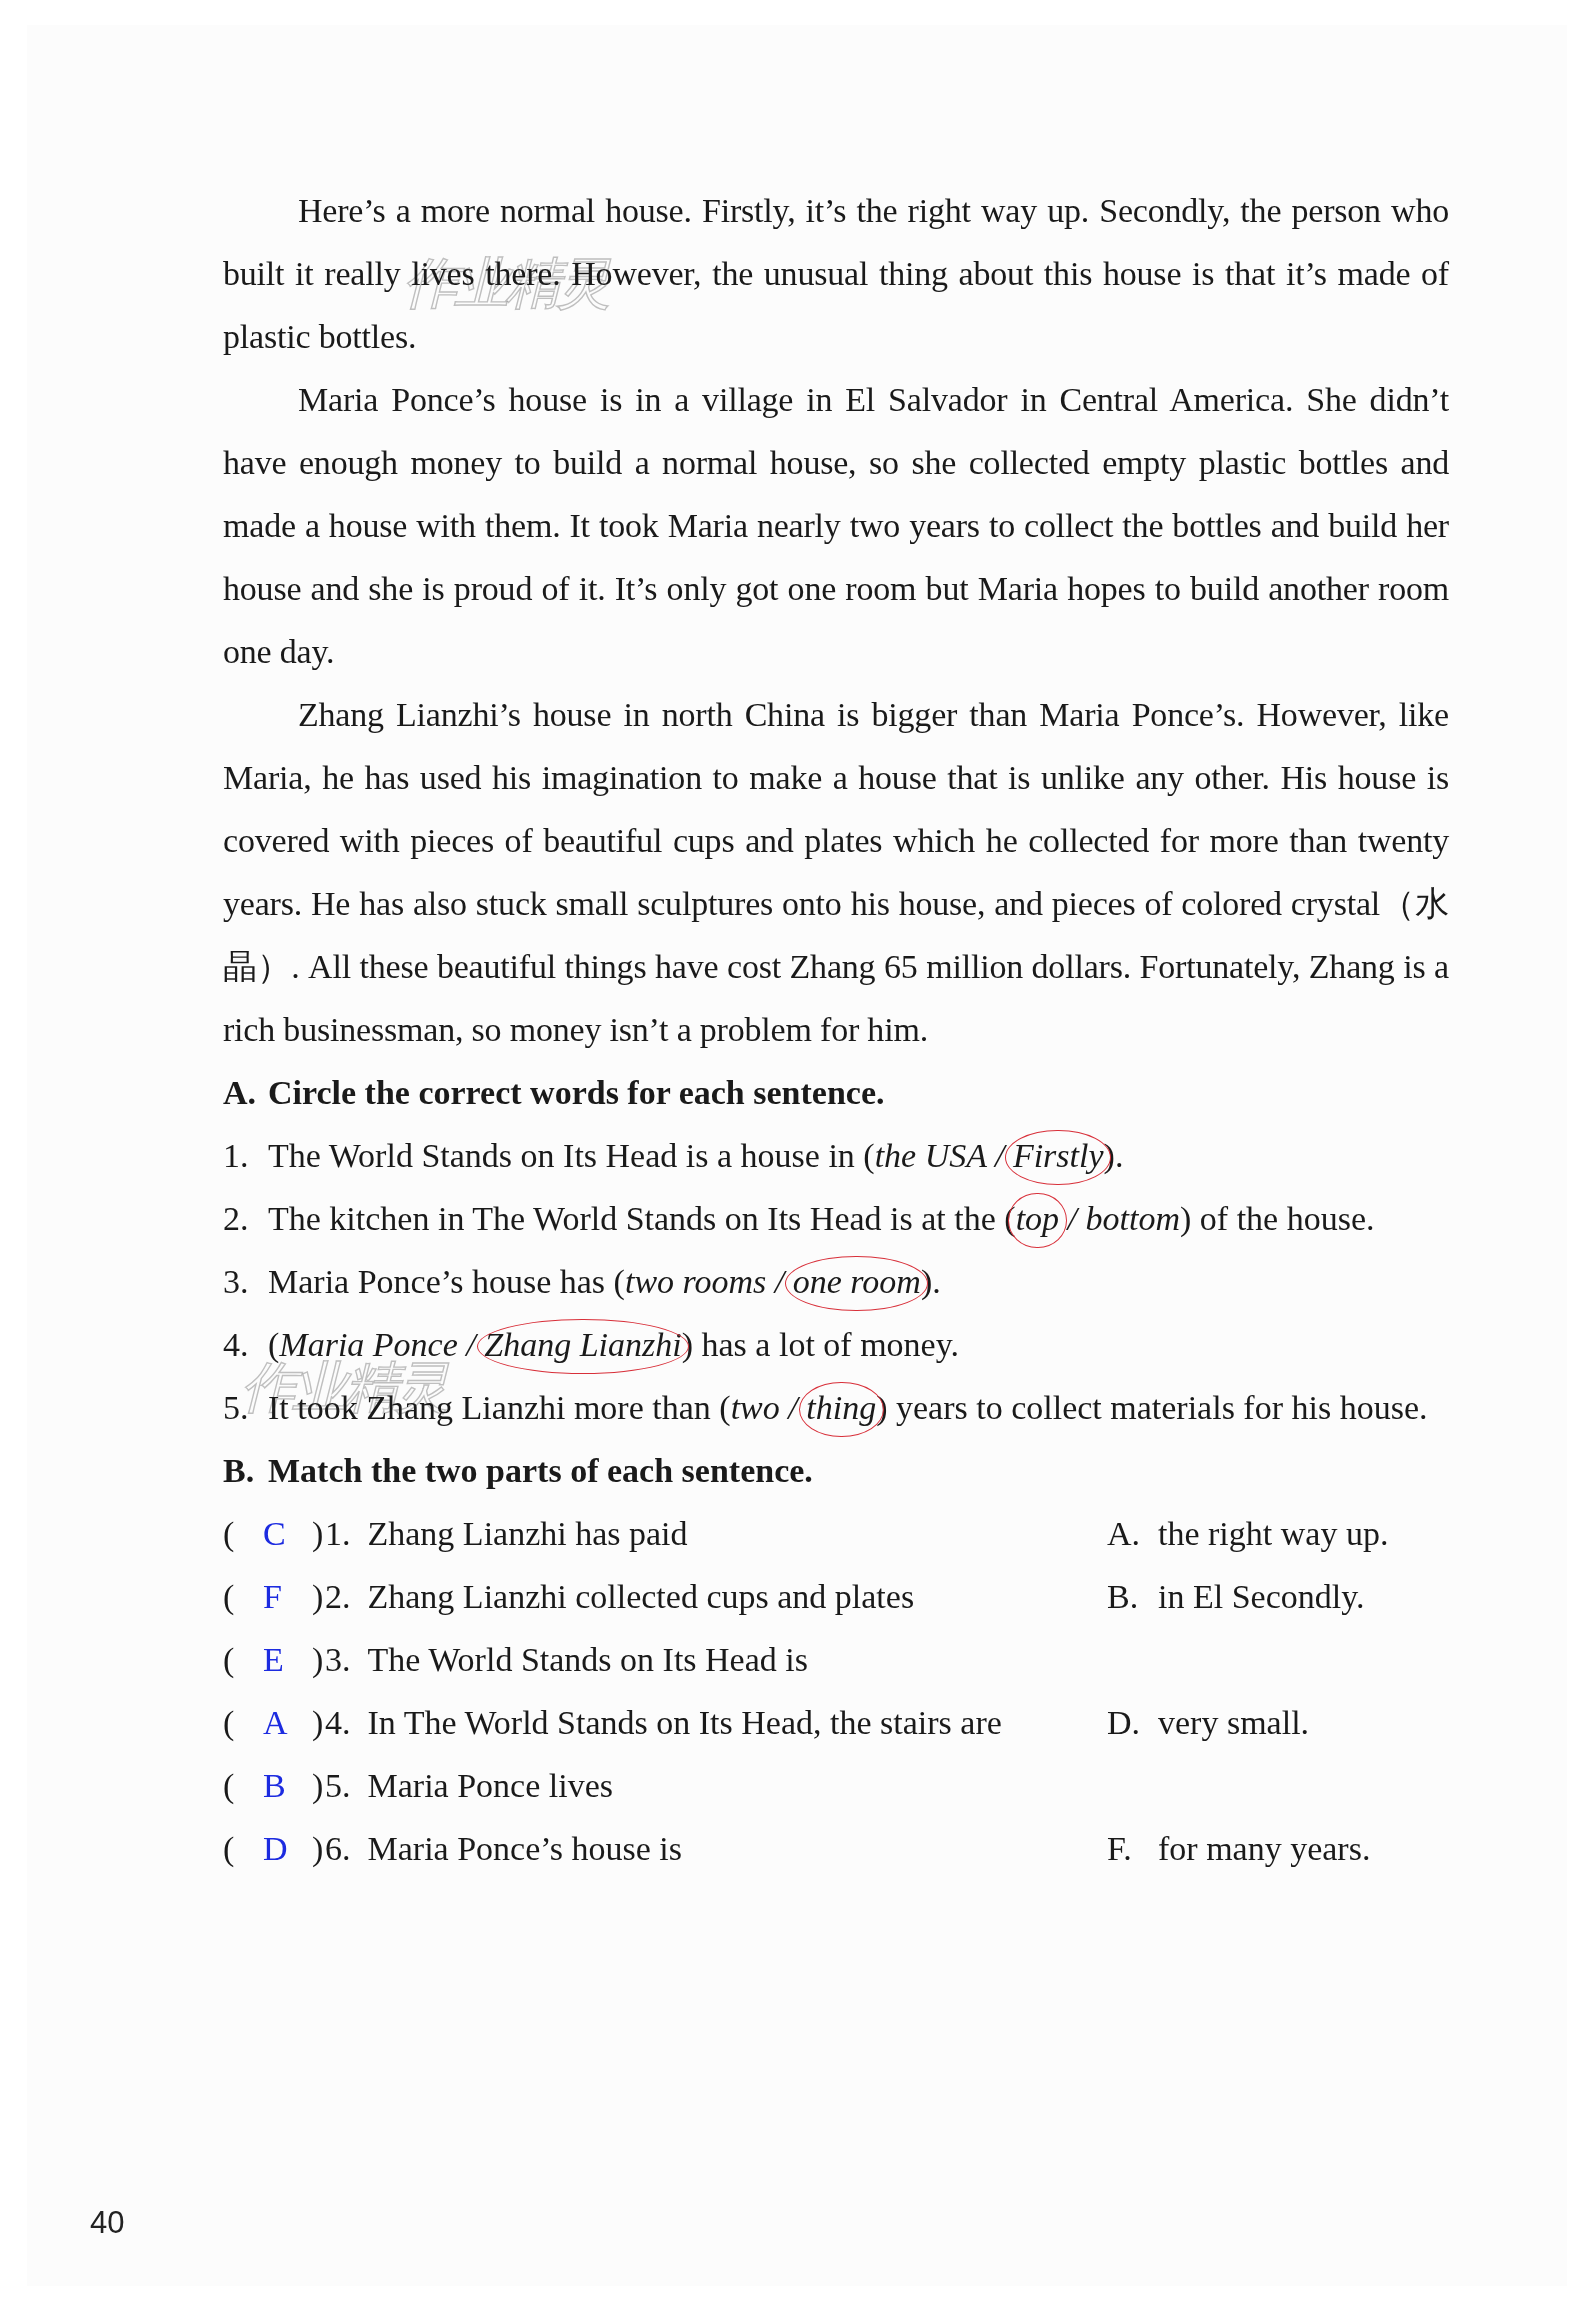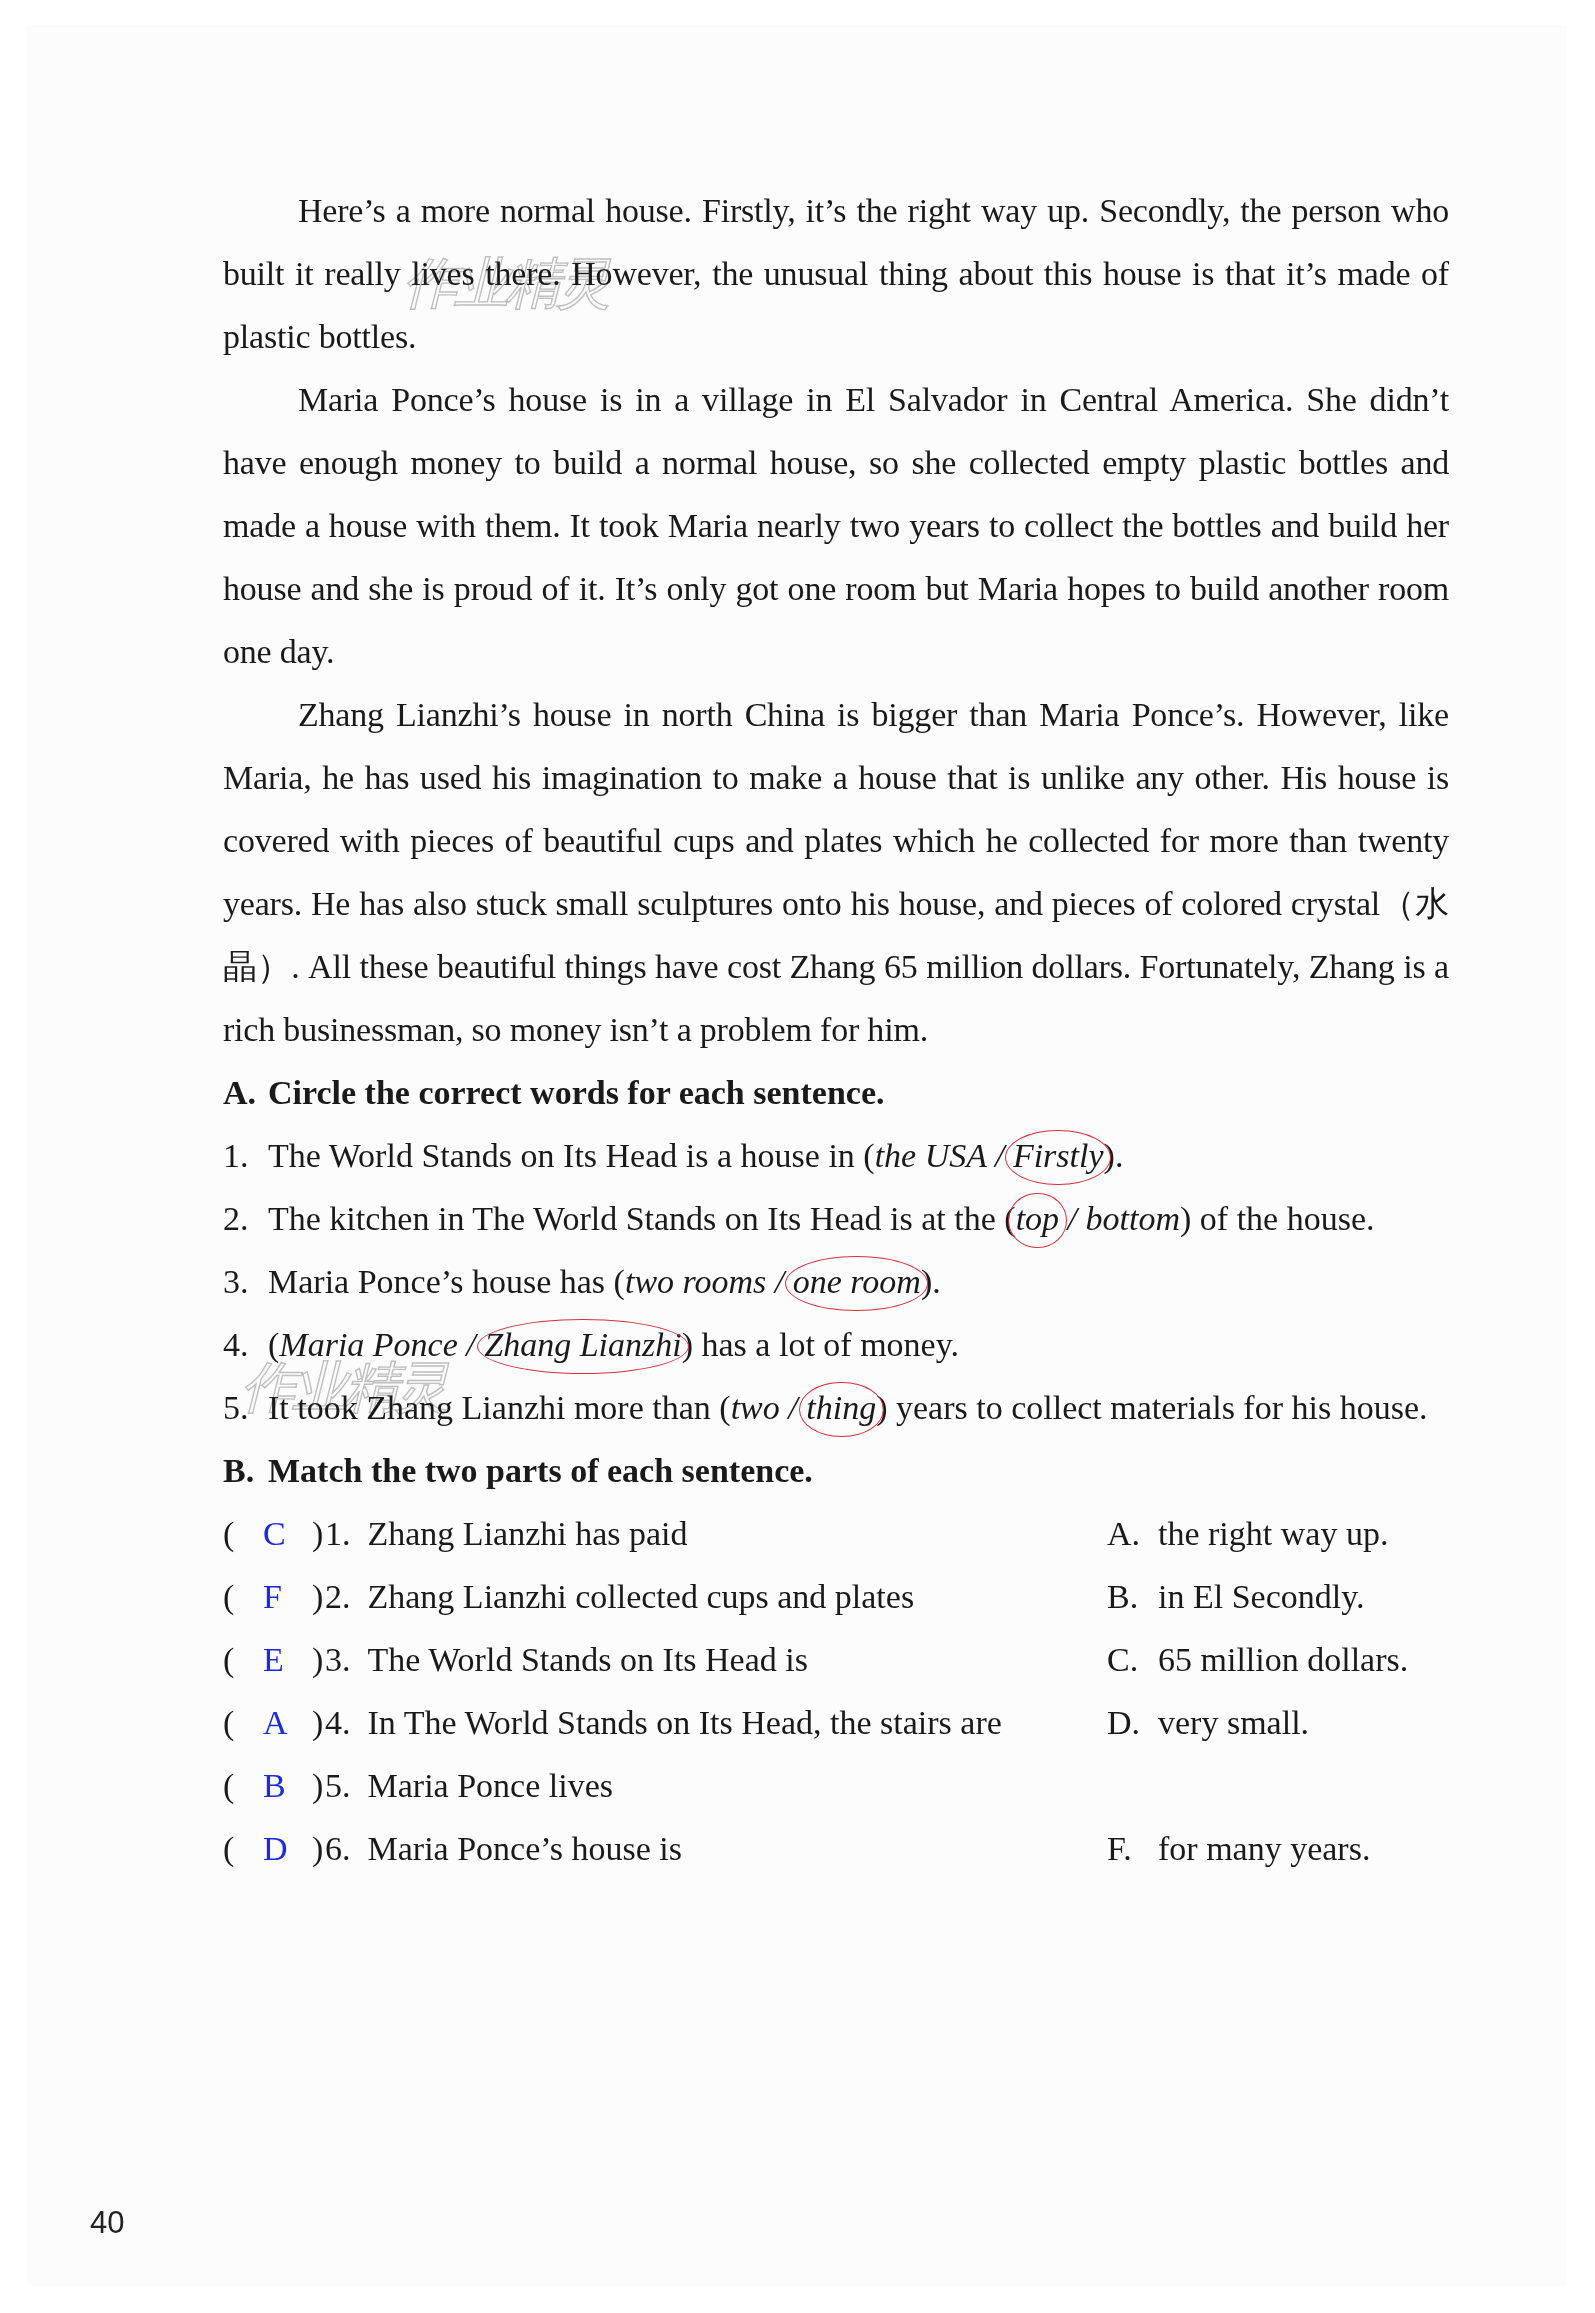--- a/index.html
+++ b/index.html
@@ -110,21 +110,20 @@
         <span class="ans" style="color: rgb(28, 43, 224);">F</span>
         <span class="rp">)</span>
         <span class="stem" style="left: 102px;"><span class="">2.</span> <span class="">Zhang Lianzhi collected cups and plates</span></span>
         <span class="opt"><span class="ol">B.</span><span class="">in El Secondly.</span></span>
       </div>
       <div class="match-row">
         <span class="lp">(</span>
         <span class="ans" style="color: rgb(28, 43, 224);">E</span>
         <span class="rp">)</span>
         <span class="stem" style="left: 102px;"><span class="">3.</span> <span class="">The World Stands on Its Head is</span></span>
-        <span class="opt"><span class="ol">C.</span><span class="">65 million dollars.</span></span>
       </div>
       <div class="match-row">
         <span class="lp">(</span>
         <span class="ans" style="color: rgb(28, 43, 224);">A</span>
         <span class="rp">)</span>
         <span class="stem" style="left: 102px;"><span class="">4.</span> <span class="">In The World Stands on Its Head, the stairs are</span></span>
         <span class="opt"><span class="ol">D.</span><span class="">very small.</span></span>
       </div>
       <div class="match-row">
         <span class="lp">(</span>

